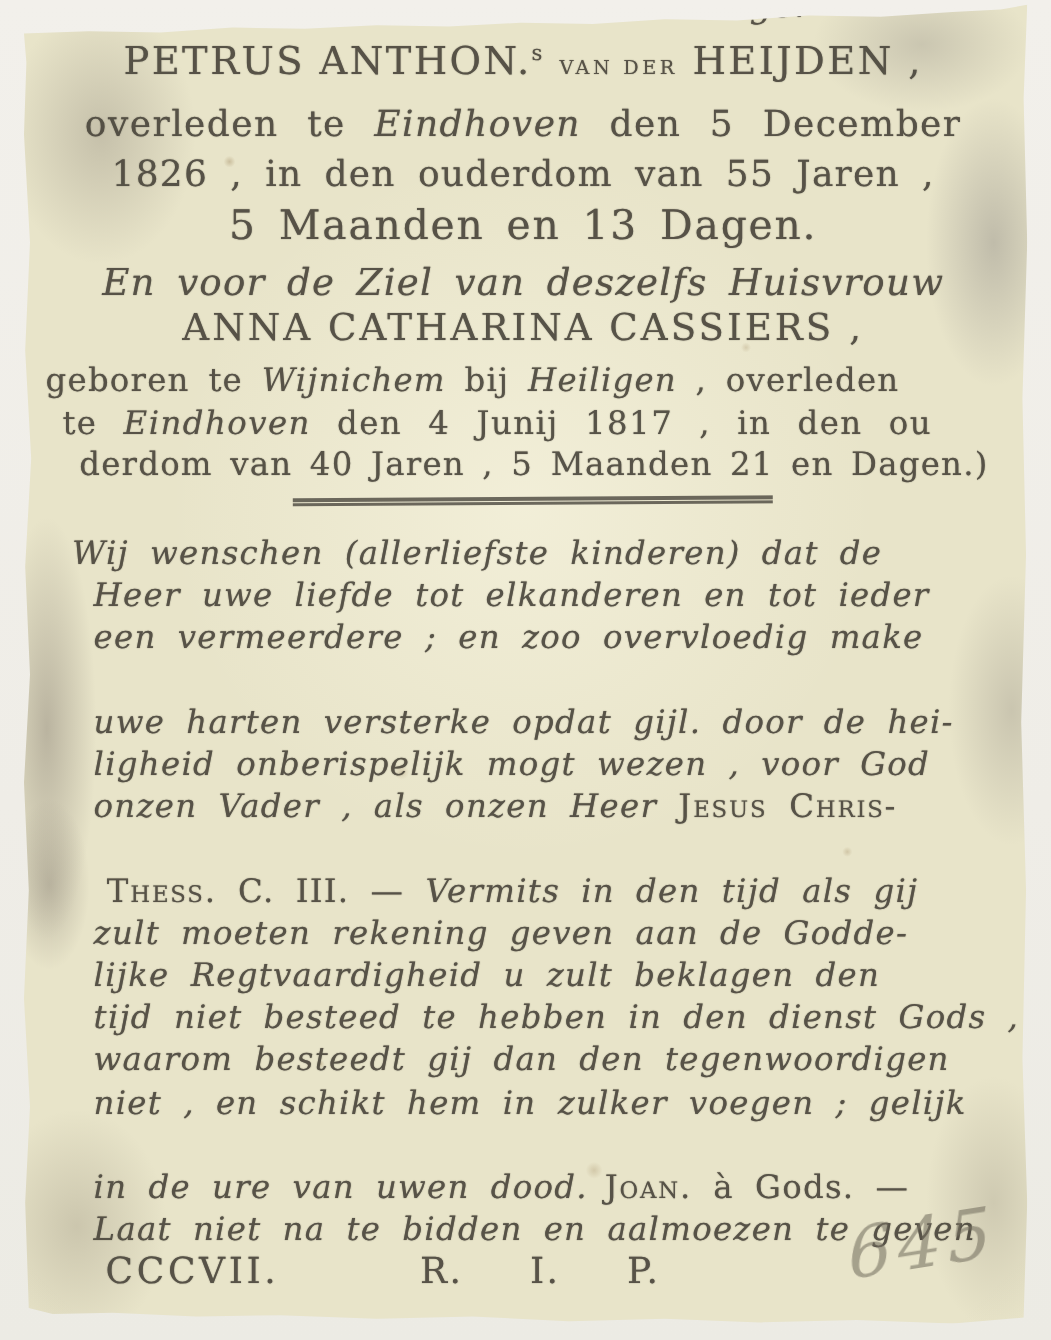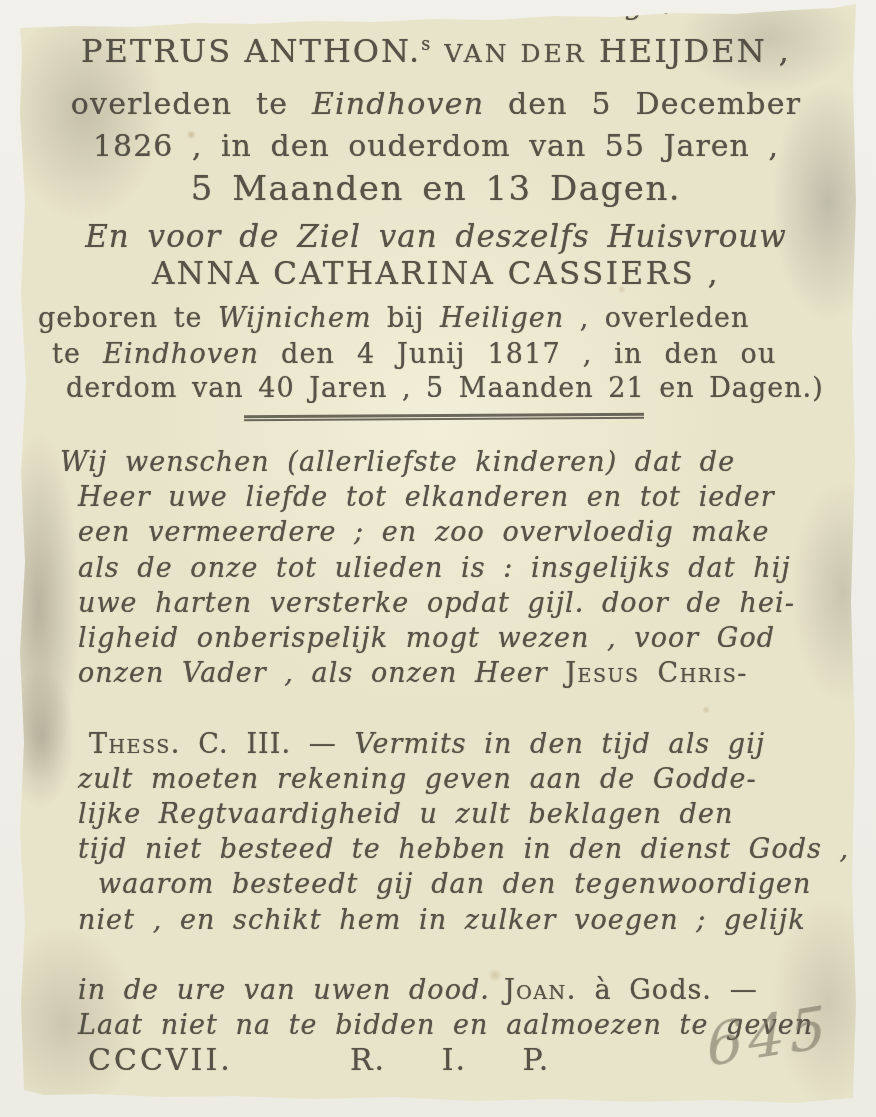--- a/index.html
+++ b/index.html
@@ -44,39 +44,39 @@
   .content{position:absolute;inset:0;color:#4a463c;filter:blur(.25px);}
   .line{position:absolute;white-space:nowrap;text-shadow:0 0 1px rgba(74,70,60,.75);opacity:.92;}
   .ctr{left:0;right:0;text-align:center;}
   .it{font-style:italic;}
   .rom{font-style:normal;}
   .sc{font-style:normal;font-variant:small-caps;letter-spacing:1.5px;}
   sup{font-size:.55em;vertical-align:super;}
 
   .l-intro {top:-15px;font-size:29px;font-style:italic;letter-spacing:1px;word-spacing:9px;}
   .l-name1 {top:30px;font-size:32px;letter-spacing:2px;}
-  .name-mid{font-size:25px;letter-spacing:3px;}
+  .name-mid{font-size:16px;letter-spacing:3px;}
   .l-d1a{top:84px;font-size:30px;word-spacing:13px;letter-spacing:1.2px;}
   .l-d1b{top:126px;font-size:30px;word-spacing:8px;letter-spacing:1px;}
   .l-d1c{top:166px;font-size:34px;word-spacing:6px;letter-spacing:1.5px;}
   .l-intro2{top:216px;font-size:31px;font-style:italic;word-spacing:7px;letter-spacing:1px;}
   .l-name2{top:253px;font-size:31px;letter-spacing:2.5px;}
   .l-d2a{top:300px;left:24px;font-size:27px;word-spacing:6px;letter-spacing:1px;}
   .l-d2b{top:336px;left:38px;font-size:27px;word-spacing:12px;letter-spacing:1.2px;}
   .l-d2c{top:370px;left:52px;font-size:27px;word-spacing:5px;letter-spacing:1px;}
 
   .divider{position:absolute;top:412px;left:230px;width:400px;height:7px;opacity:.8;
     transform:rotate(-.35deg);filter:blur(.3px);
     background:linear-gradient(180deg,#4a463e 0 3px,transparent 3px 4.5px,#4a463e 4.5px 6.5px,transparent 6.5px);}
 
   .pl{left:64px;font-size:27px;font-style:italic;letter-spacing:1.05px;word-spacing:8px;}
   .p0{top:444px;left:46px;}  .p1{top:479px;}  .p2{top:514px;}  .p3{top:550px;}
   .p4{top:585px;}  .p5{top:620px;}  .p6{top:655px;}  .p7{top:690px;}
   .p8{top:726px;left:34px;margin-left:41px;}  .p9{top:761px;}  .p10{top:796px;} .p11{top:831px;}
-  .p12{top:866px;margin-left:20px;} .p13{top:902px;} .p14{top:937px;} .p15{top:972px;} .p16{top:1007px;}
+  .p12{top:866px;} .p13{top:902px;} .p14{top:937px;} .p15{top:972px;} .p16{top:1007px;}
   .gap{margin-left:14px;}
 
   .l-num{top:1040px;left:74px;font-size:30px;letter-spacing:3px;}
   .l-rip{top:1040px;left:336px;font-size:30px;letter-spacing:2px;word-spacing:44px;}
 
   .pencil{position:absolute;top:1000px;left:692px;font-size:58px;font-style:italic;
     color:rgba(118,112,96,.58);transform:rotate(-9deg) skewX(-6deg);letter-spacing:5px;
     filter:blur(.4px);text-shadow:none;}
 </style>
 </head>
@@ -124,21 +124,20 @@
 
     <div class="line l-d2c">
       <span>derdom van 40 Jaren , 5 Maanden 21 en Dagen.)</span>
     </div>
 
     <div class="divider"></div>
 
     <div class="line pl p0"><span>Wij wenschen (allerliefste kinderen) dat de</span></div>
     <div class="line pl p1"><span>Heer uwe liefde tot elkanderen en tot ieder</span></div>
     <div class="line pl p2"><span>een vermeerdere ; en zoo overvloedig make</span></div>
-    <div class="line pl p3"><span>als de onze tot ulieden is : insgelijks dat hij</span></div>
     <div class="line pl p4"><span>uwe harten versterke opdat gijl. door de hei-</span></div>
     <div class="line pl p5"><span>ligheid onberispelijk mogt wezen , voor God</span></div>
     <div class="line pl p6"><span>onzen Vader , als onzen Heer </span><span class="sc">Jesus Chris-</span></div>
     <div class="line pl p8"><span class="sc">Thess.</span><span class="rom"> C. III. — </span><span>Vermits in den tijd als gij</span></div>
     <div class="line pl p9"><span>zult moeten rekening geven aan de Godde-</span></div>
     <div class="line pl p10"><span>lijke Regtvaardigheid u zult beklagen den</span></div>
     <div class="line pl p11"><span>tijd niet besteed te hebben in den dienst Gods ,</span></div>
     <div class="line pl p12"><span>waarom besteedt gij dan den tegenwoordigen</span></div>
     <div class="line pl p13"><span>niet , en schikt hem in zulker voegen ; gelijk</span></div>
     <div class="line pl p15"><span>in de ure van uwen dood.</span><span class="sc gap">Joan.</span><span class="rom"> à Gods. —</span></div>

